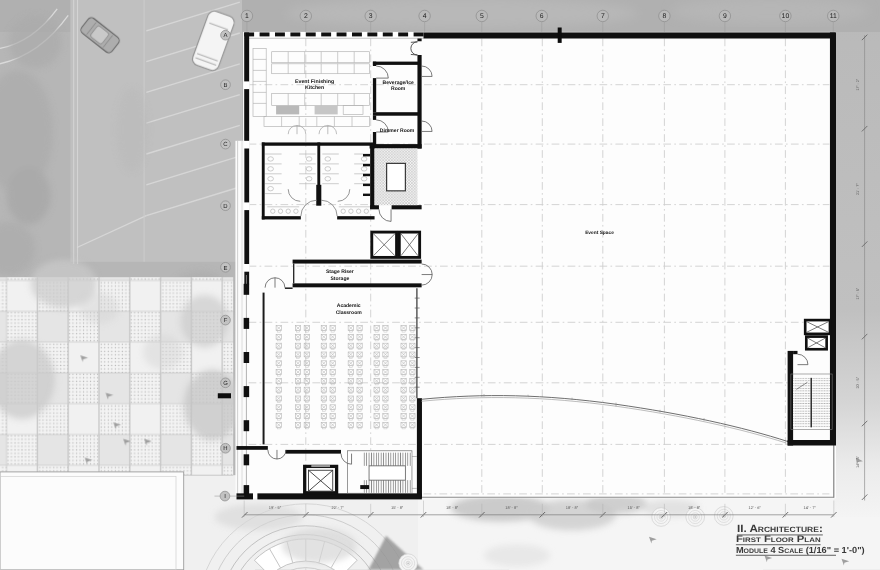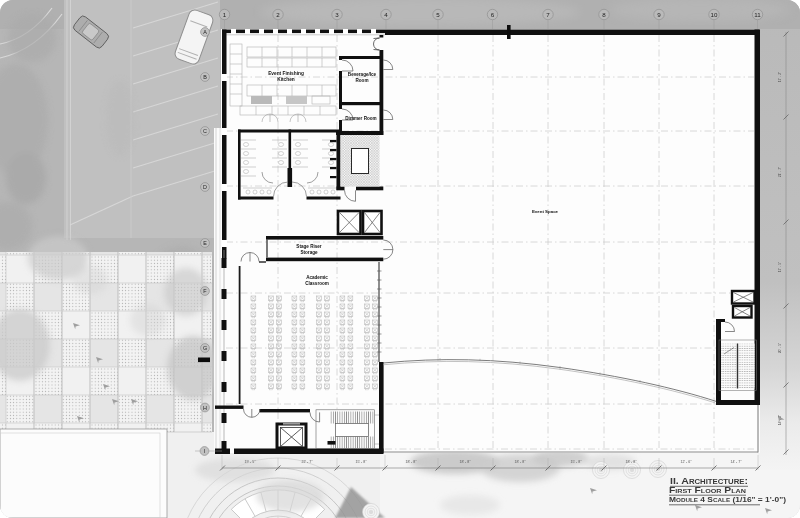--- a/index.html
+++ b/index.html
@@ -1,16 +1,16 @@
 <!DOCTYPE html>
 <html><head>
 <meta charset="utf-8">
 <style>
   html,body{margin:0;padding:0;background:#fff;}
-  #page{position:relative;width:800px;height:518px;overflow:hidden;font-family:"Liberation Sans", sans-serif;border-radius:13px;}
+  #page{position:relative;width:800px;height:518px;overflow:hidden;font-family:"Liberation Sans", sans-serif;}
   svg{display:block;}
   text{font-family:"Liberation Sans", sans-serif;}
 </style>
 </head>
 <body>
 <div id="page">
 <svg width="800" height="518" viewBox="0 0 800 518">
 <defs>
   <filter id="blur3">
           <feGaussianBlur stdDeviation="3"></feGaussianBlur>

